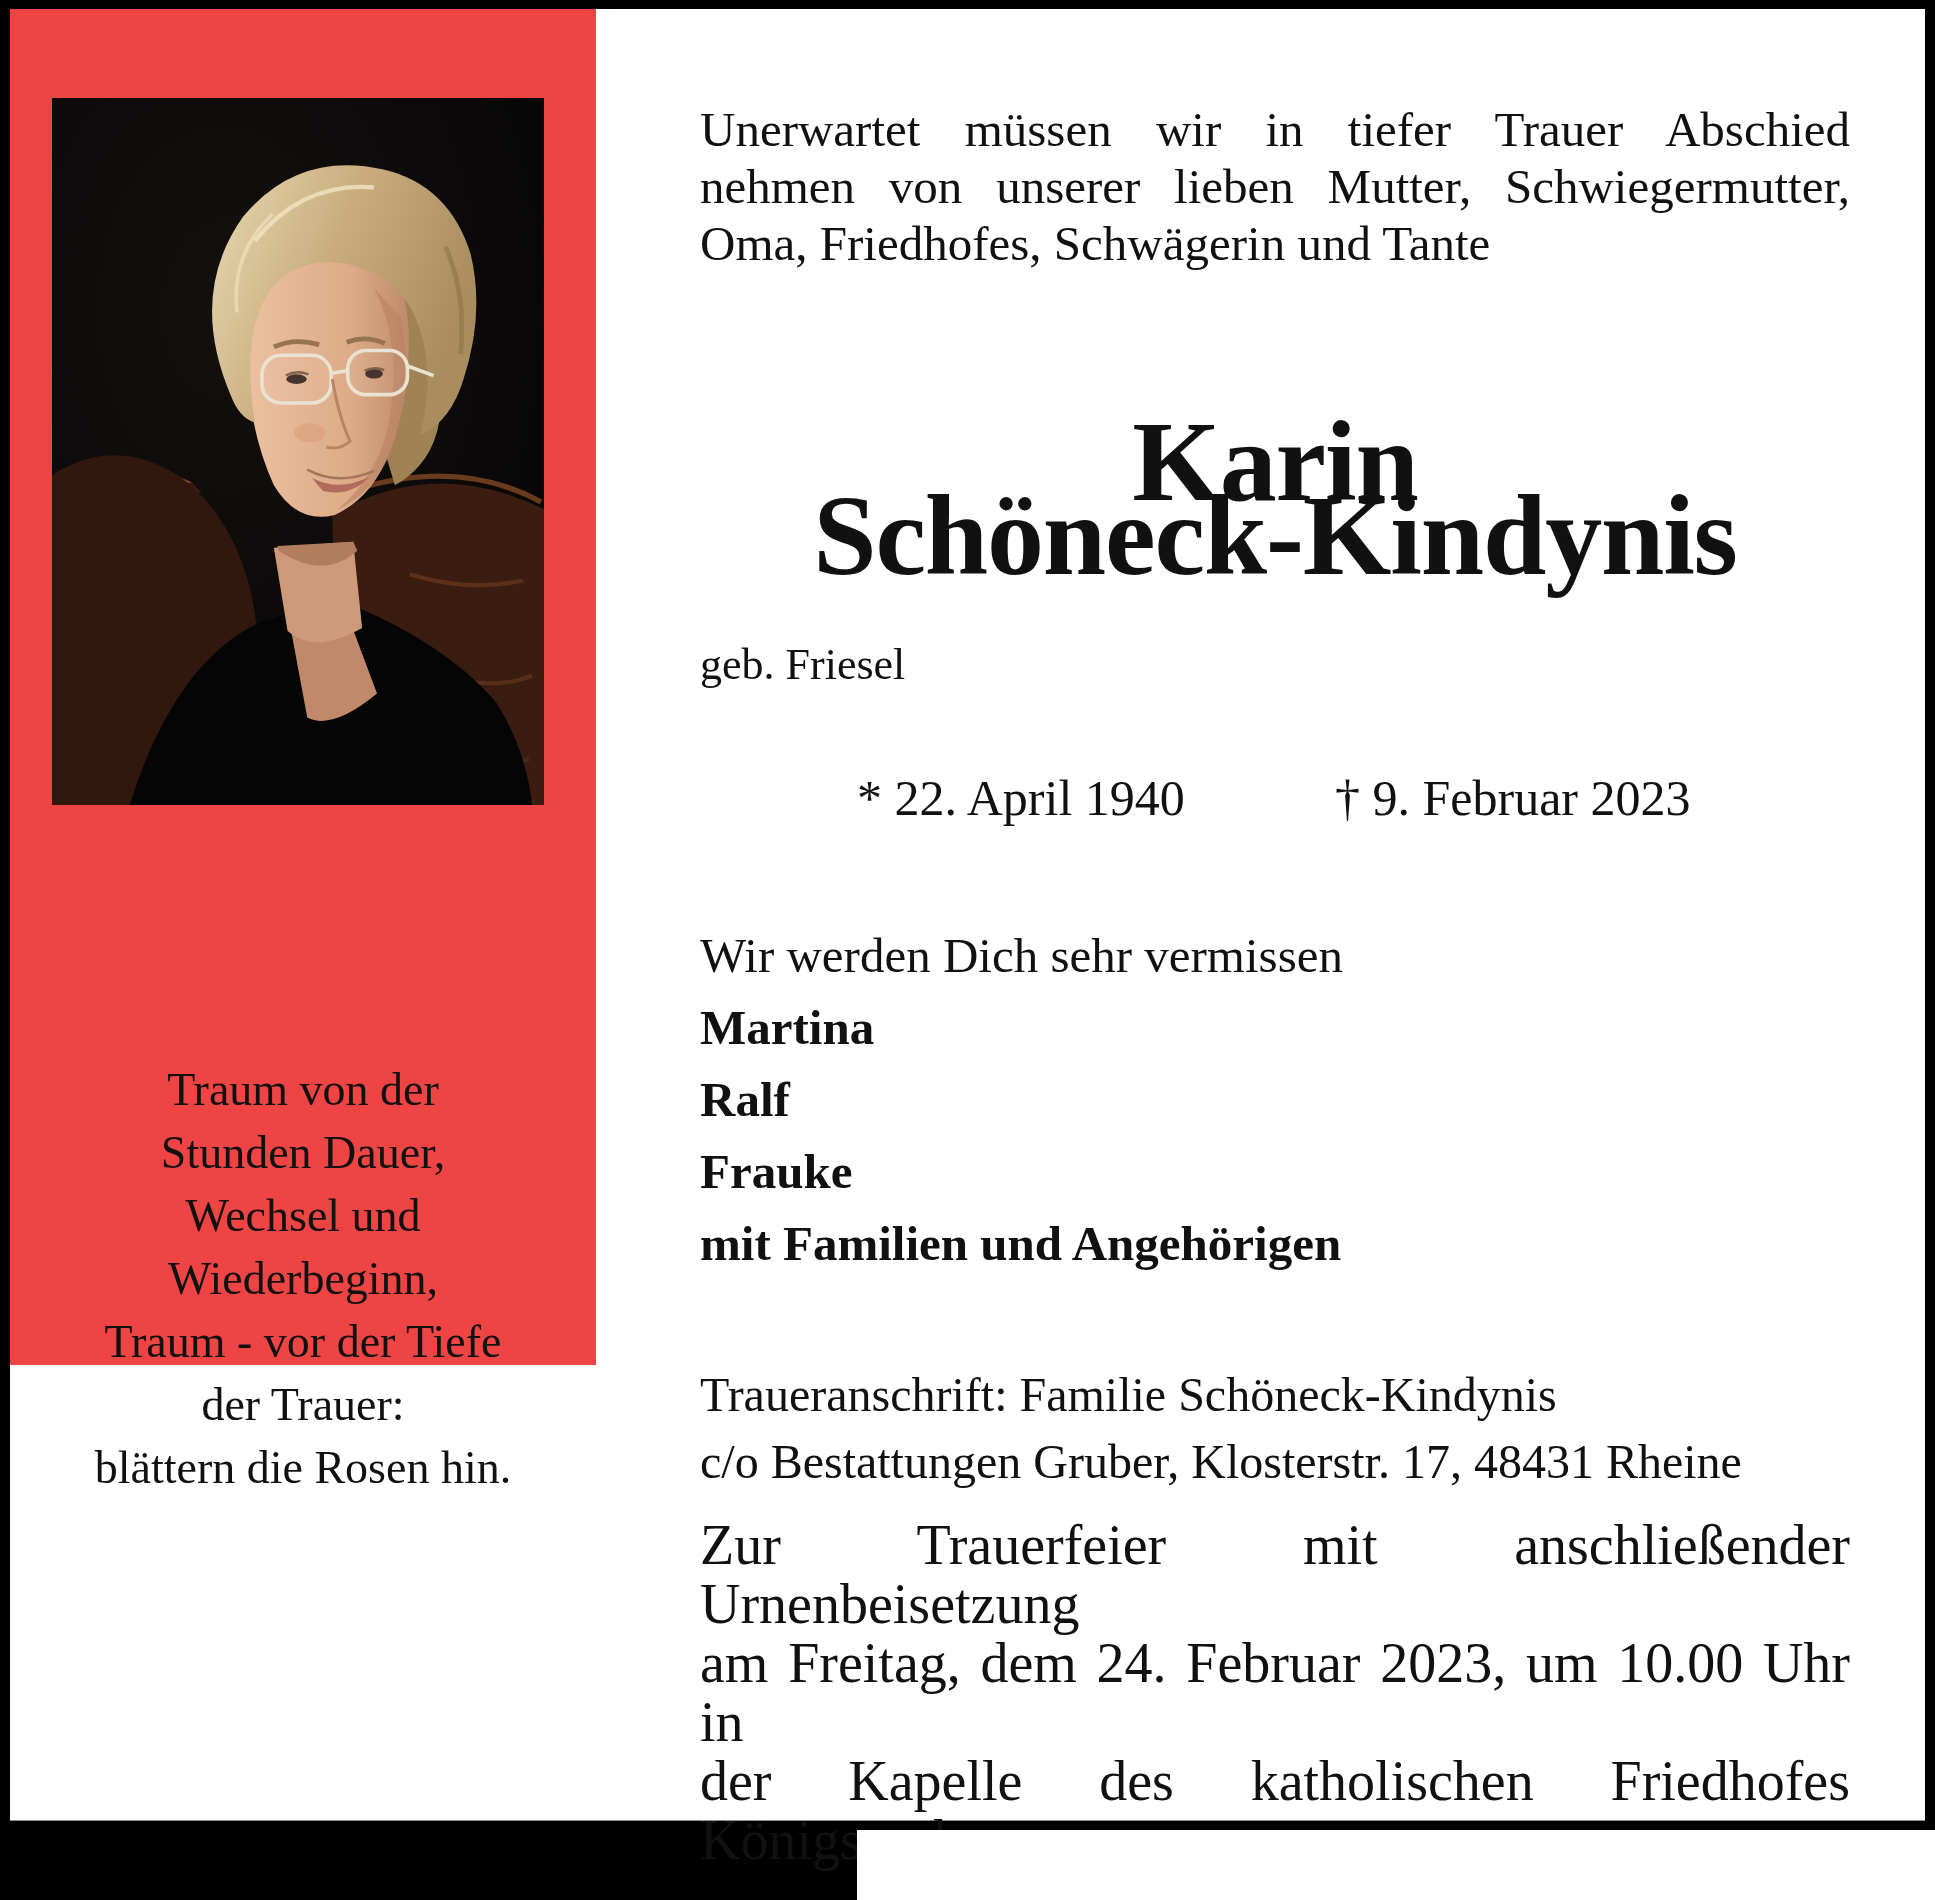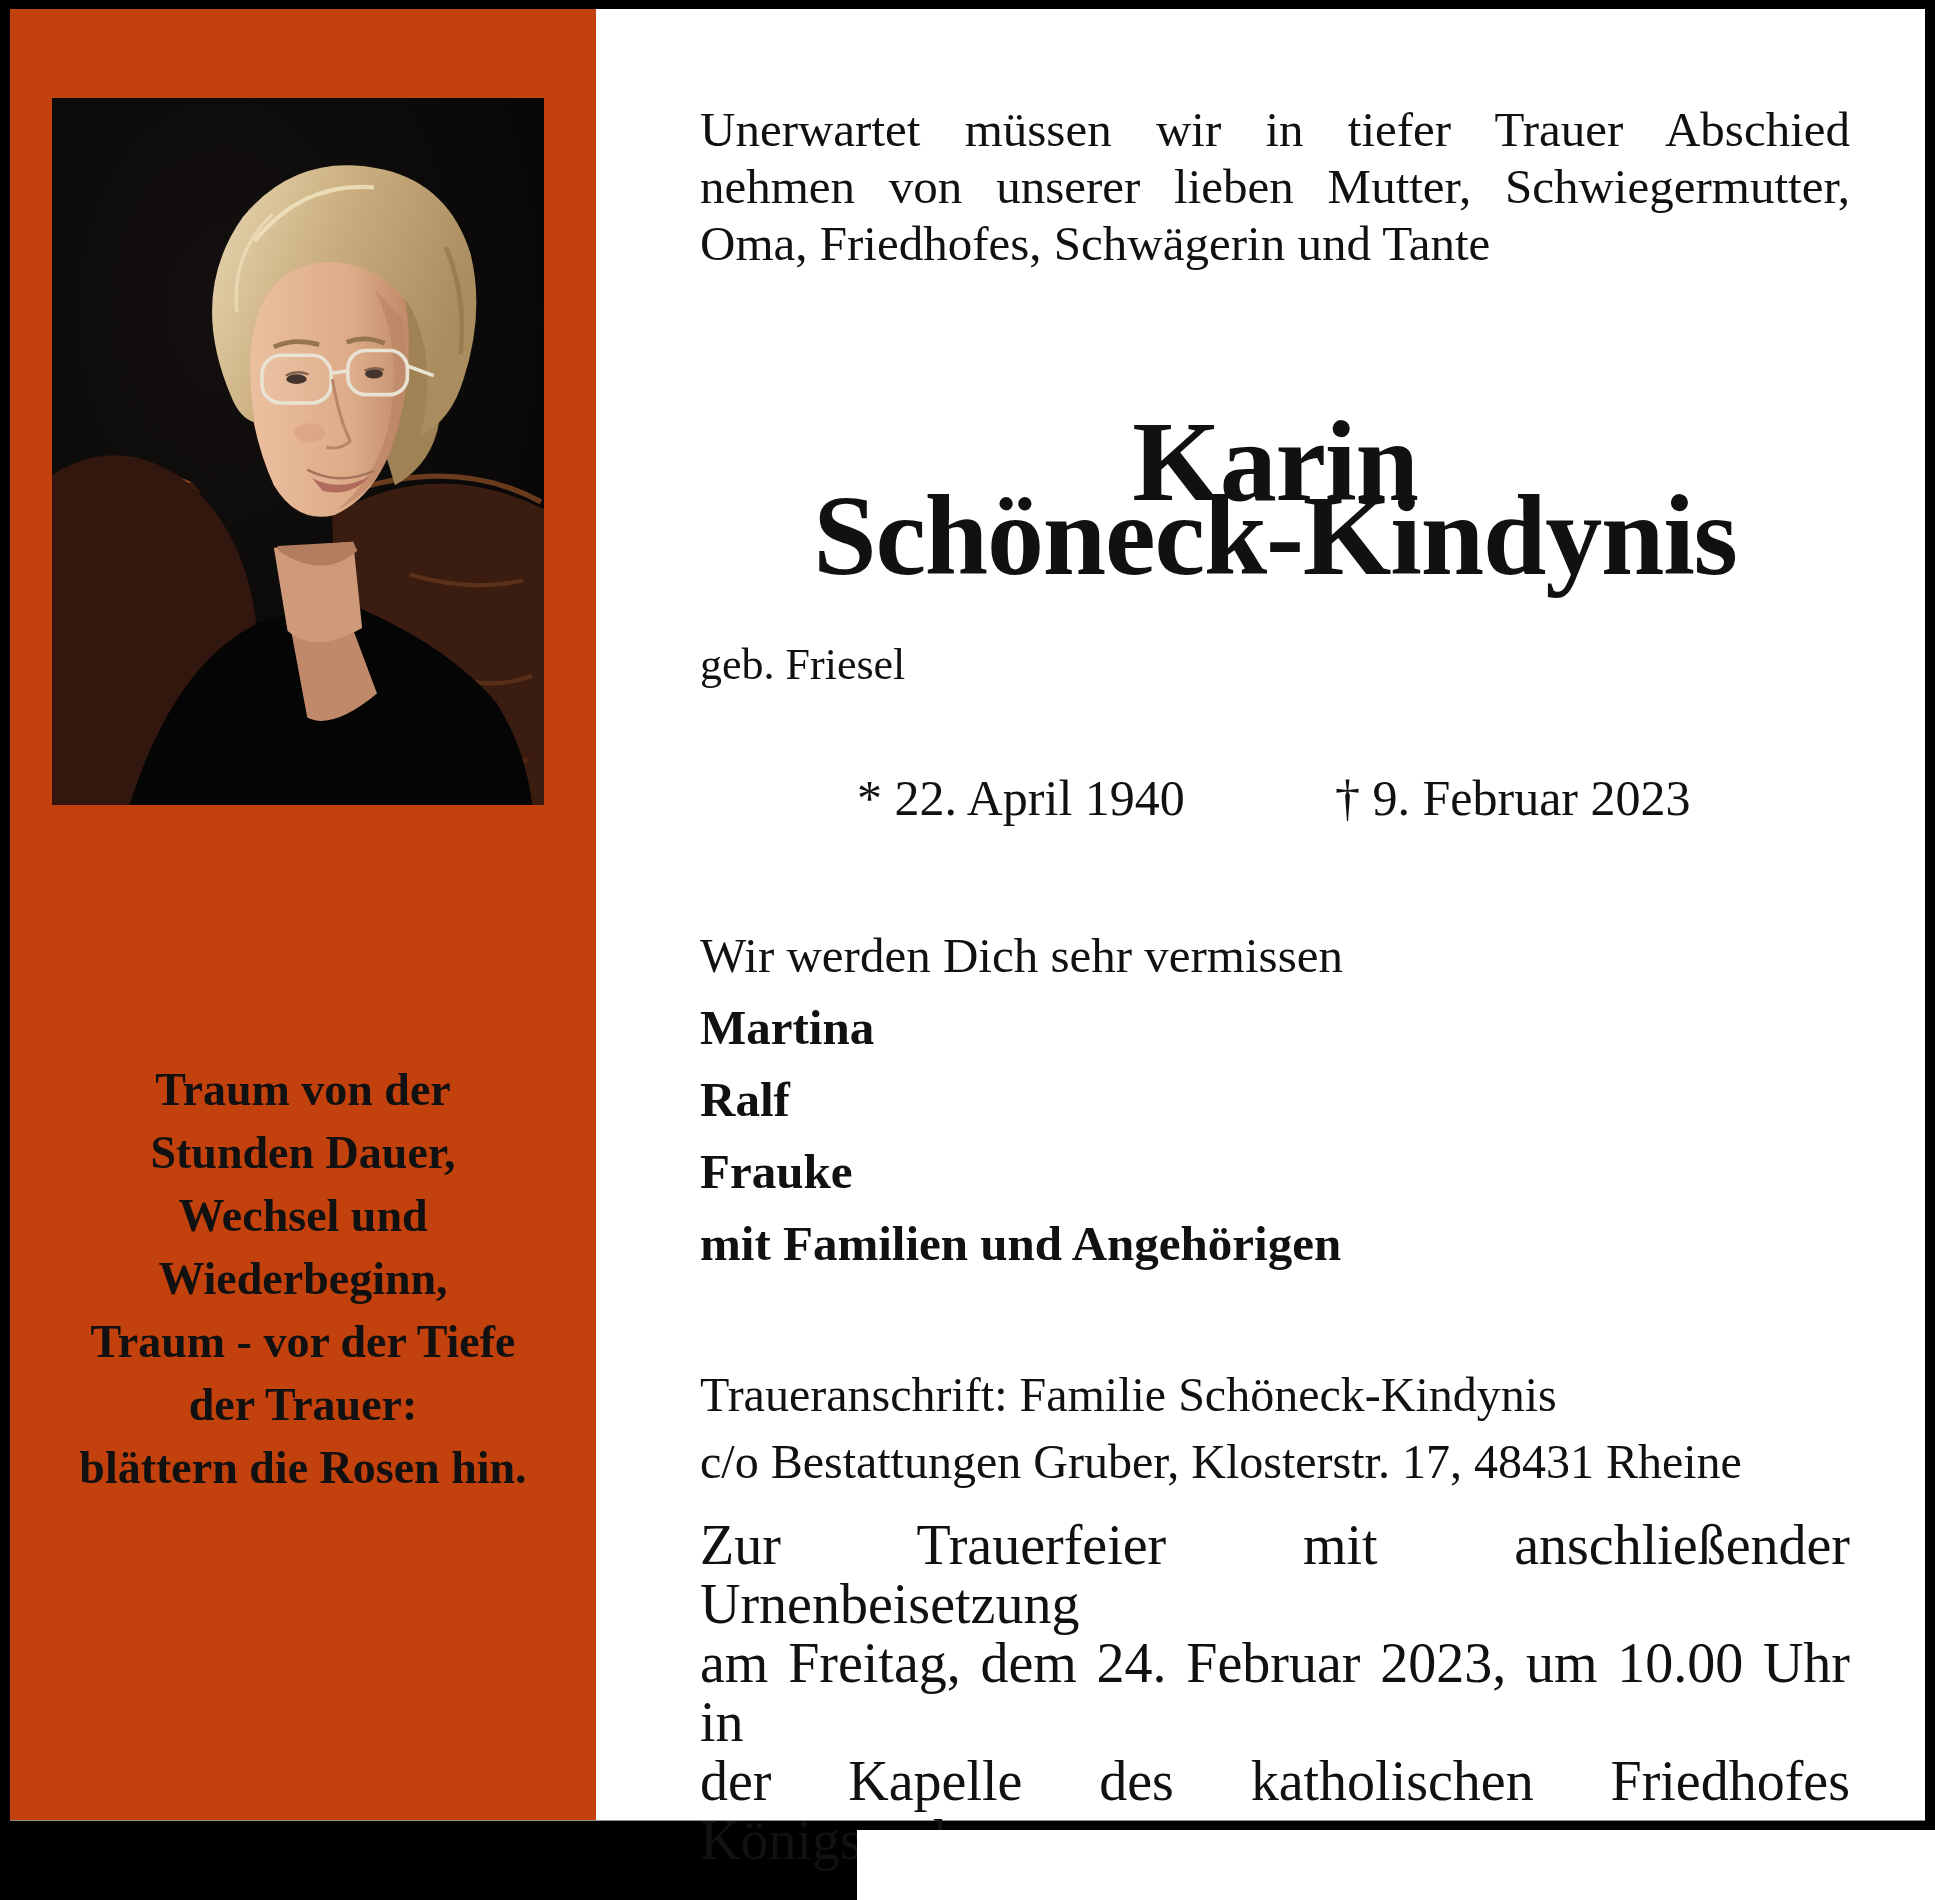--- a/index.html
+++ b/index.html
@@ -10,23 +10,22 @@
     color:#111;
     position:relative;
     overflow:hidden;
   }
   .card{
     position:absolute;left:10px;top:9px;width:1915px;height:1811px;
     background:#fff;
     border-bottom:1.8px solid #8f8f8f;
   }
   .panel{
-    position:absolute;left:0;top:0;width:586px;height:1811px;
-    background:#c2410c;
-    font-weight:bold;
+    position:absolute;left:0;top:0;width:586px;height:1356px;
+    background:#ef4444;
   }
   .photo{
     position:absolute;left:42px;top:89px;width:492px;height:707px;
     background:#080606;
   }
   .photo svg{display:block;width:100%;height:100%;}
   .poem{
     position:absolute;left:24px;top:1049px;width:538px;
     font-size:46px;line-height:63px;text-align:center;
     white-space:nowrap;

